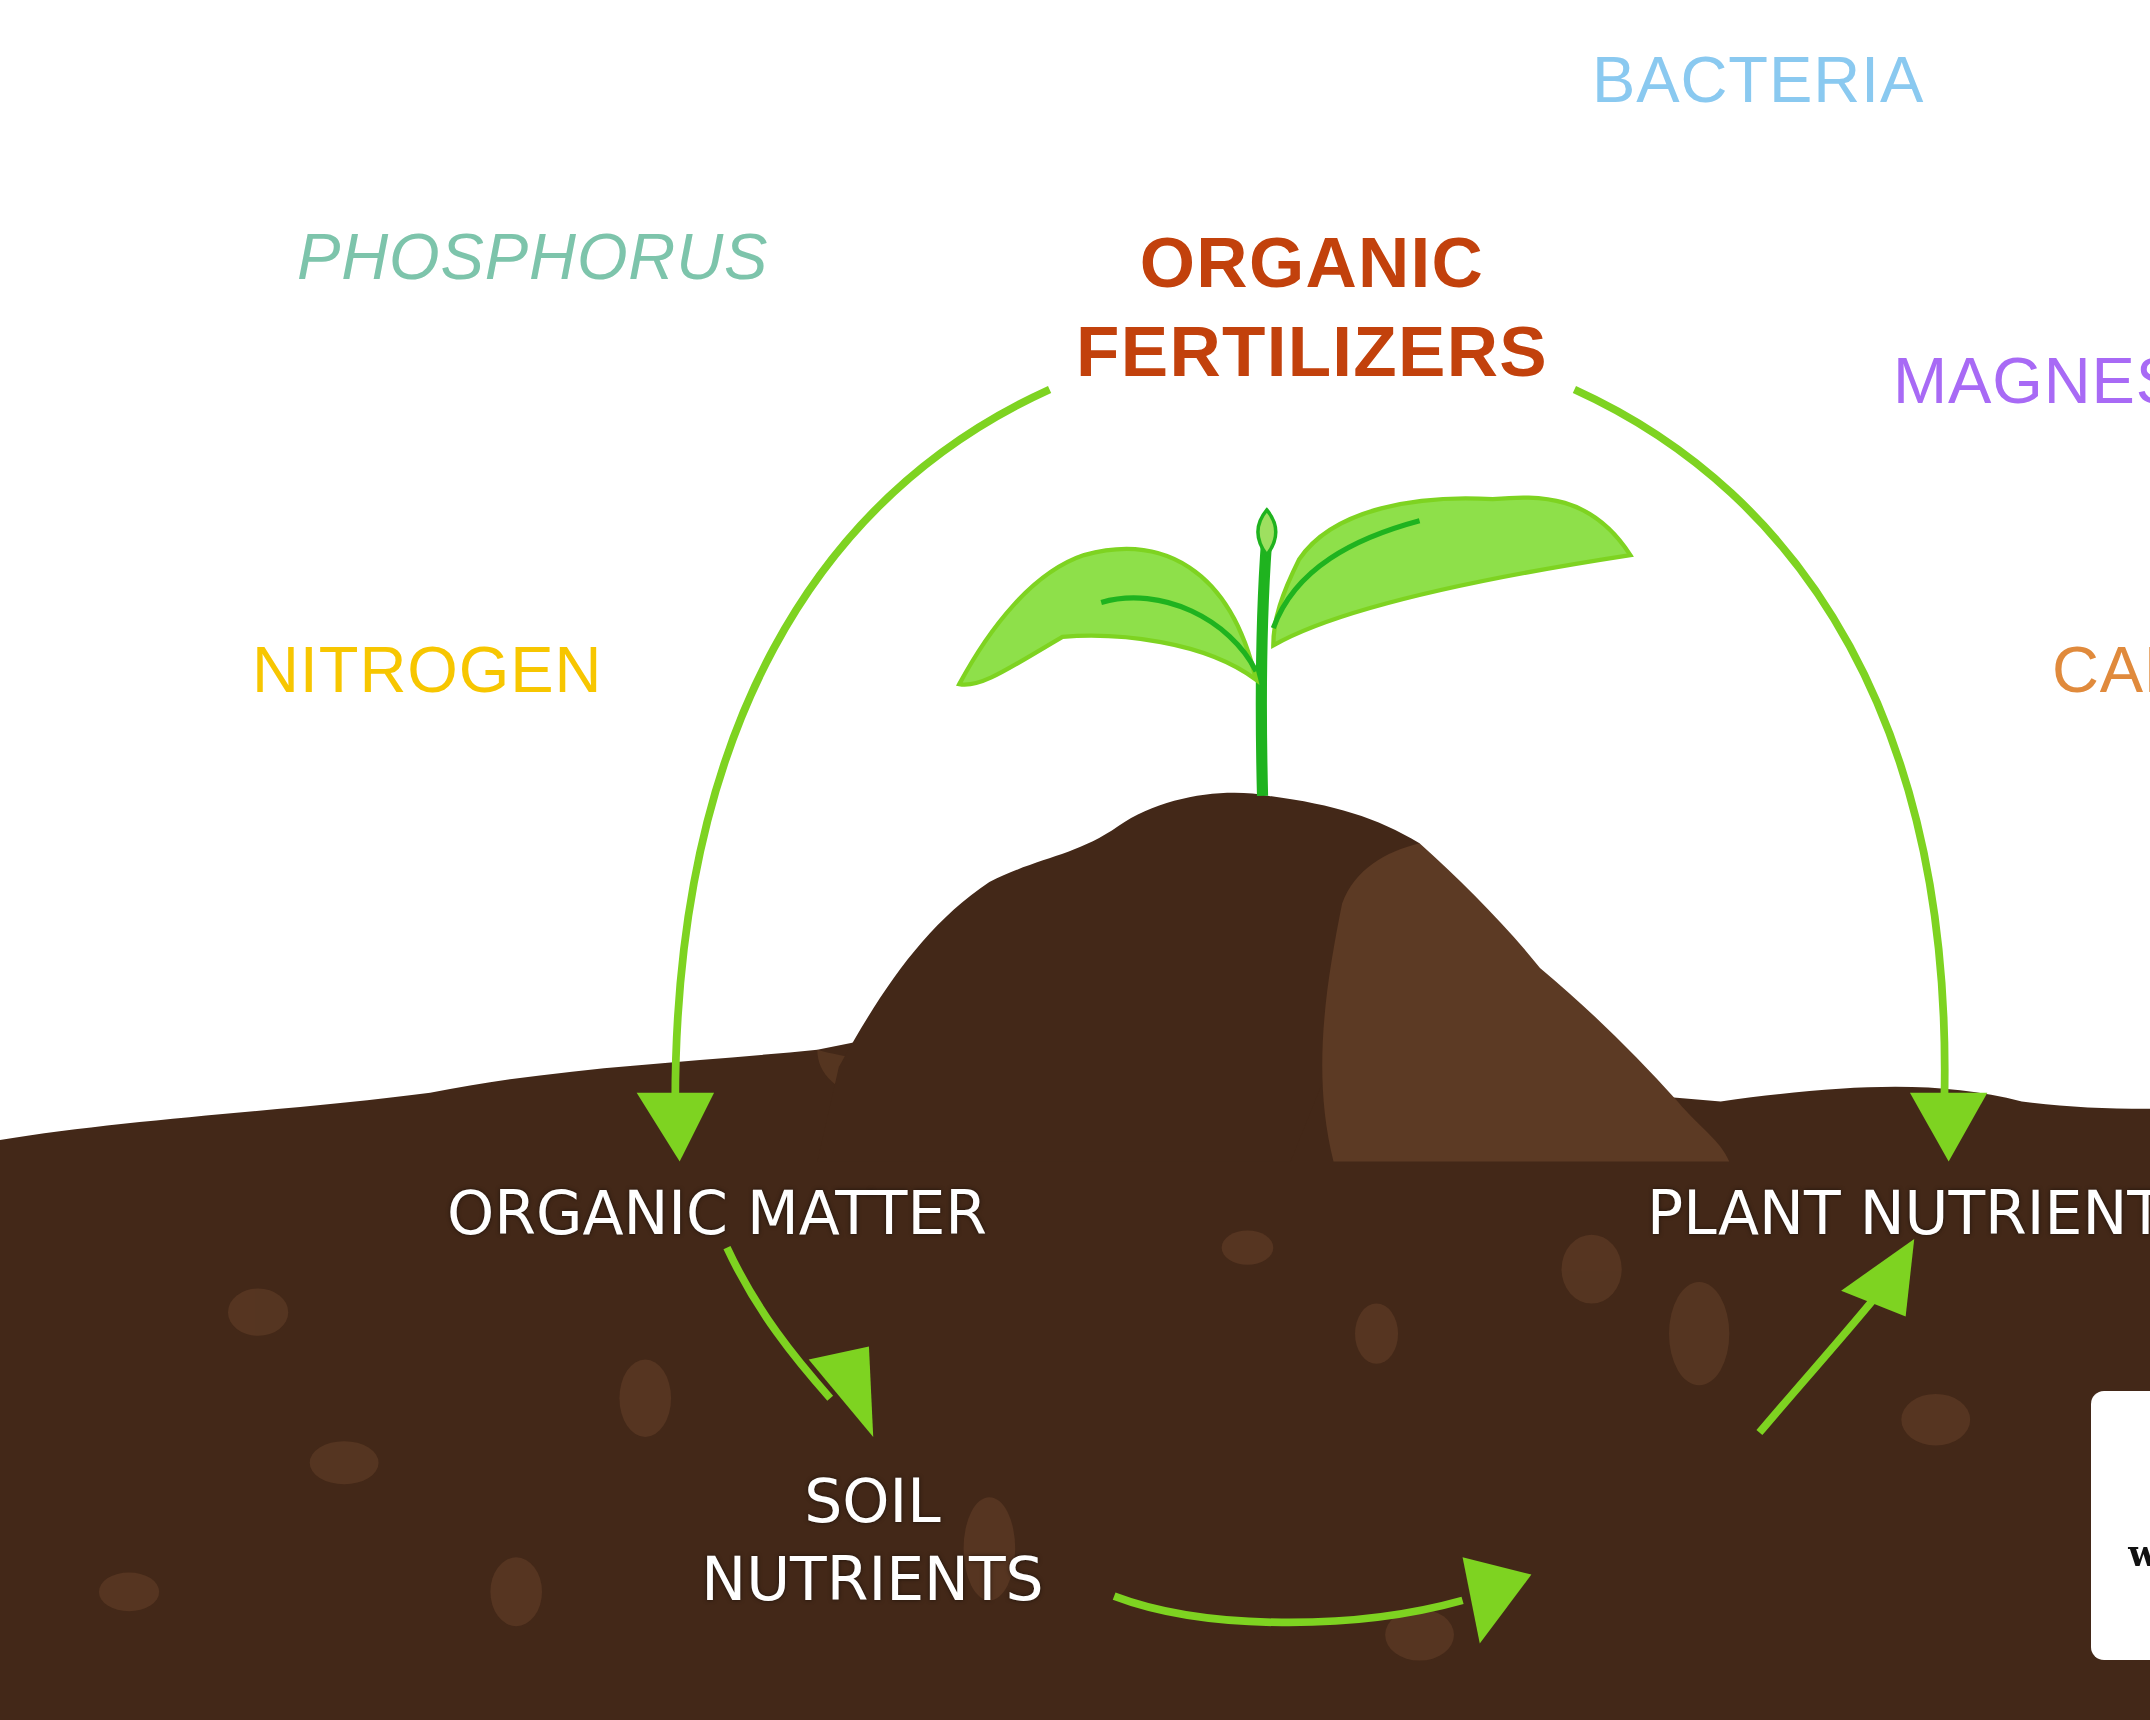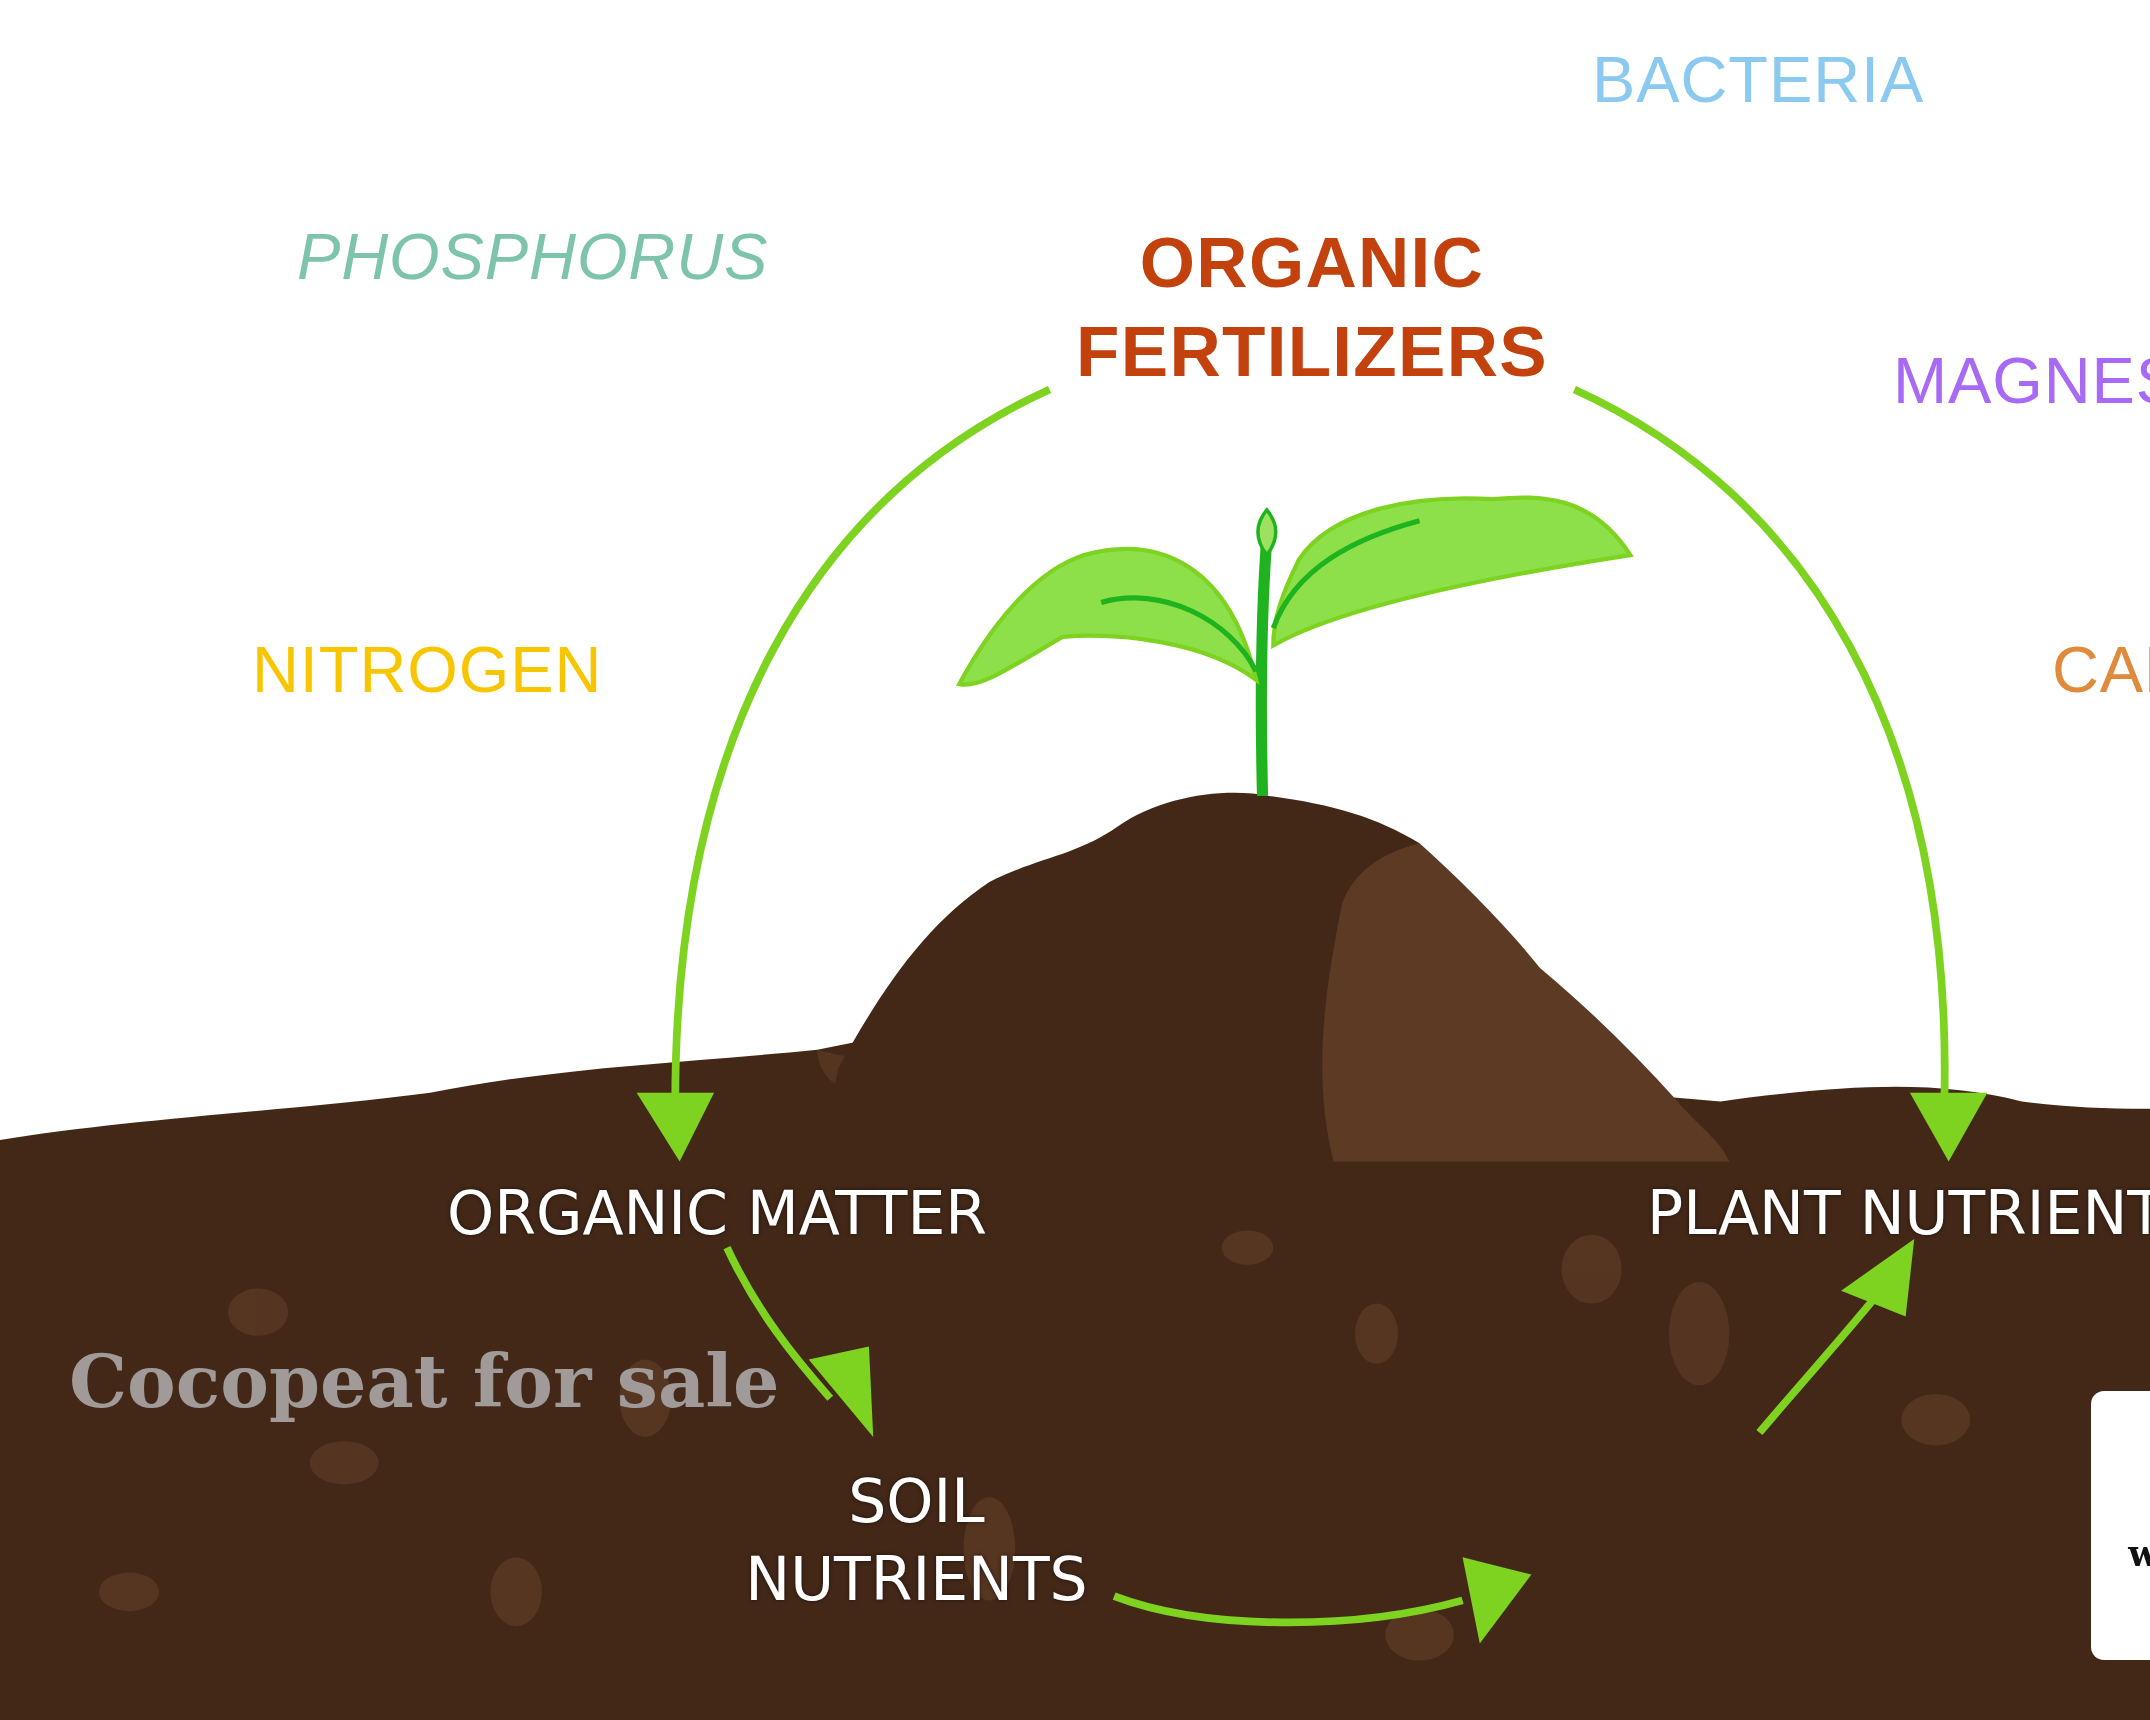--- a/index.html
+++ b/index.html
@@ -84,26 +84,25 @@
   <div class="lbl nutrient" style="left:252px;top:637px;color:#f7c600;">NITROGEN</div>
   <div class="lbl nutrient" style="left:2052px;top:637px;color:#e08a3c;">CALCIUM</div>
 
   <div class="lbl title" style="left:1054px;top:219px;width:516px;">
     <div>ORGANIC</div>
     <div>FERTILIZERS</div>
   </div>
 
   <div class="lbl soil-lbl" style="left:447px;top:1174px;">ORGANIC MATTER</div>
   <div class="lbl soil-lbl" style="left:1647px;top:1174px;">PLANT NUTRIENTS</div>
-  <div class="lbl soil-lbl" style="left:740px;top:1462px;width:353px;">
+  <div class="lbl soil-lbl" style="left:696px;top:1462px;width:353px;">
     <div>SOIL</div>
     <div>NUTRIENTS</div>
   </div>
 
-  <div class="promo">Cocopeat for sale</div>
 
   <div class="card">
 
     <div class="url">www.sblfarms.com</div>
 
   </div>
 </div>
 
 
 </body></html>

